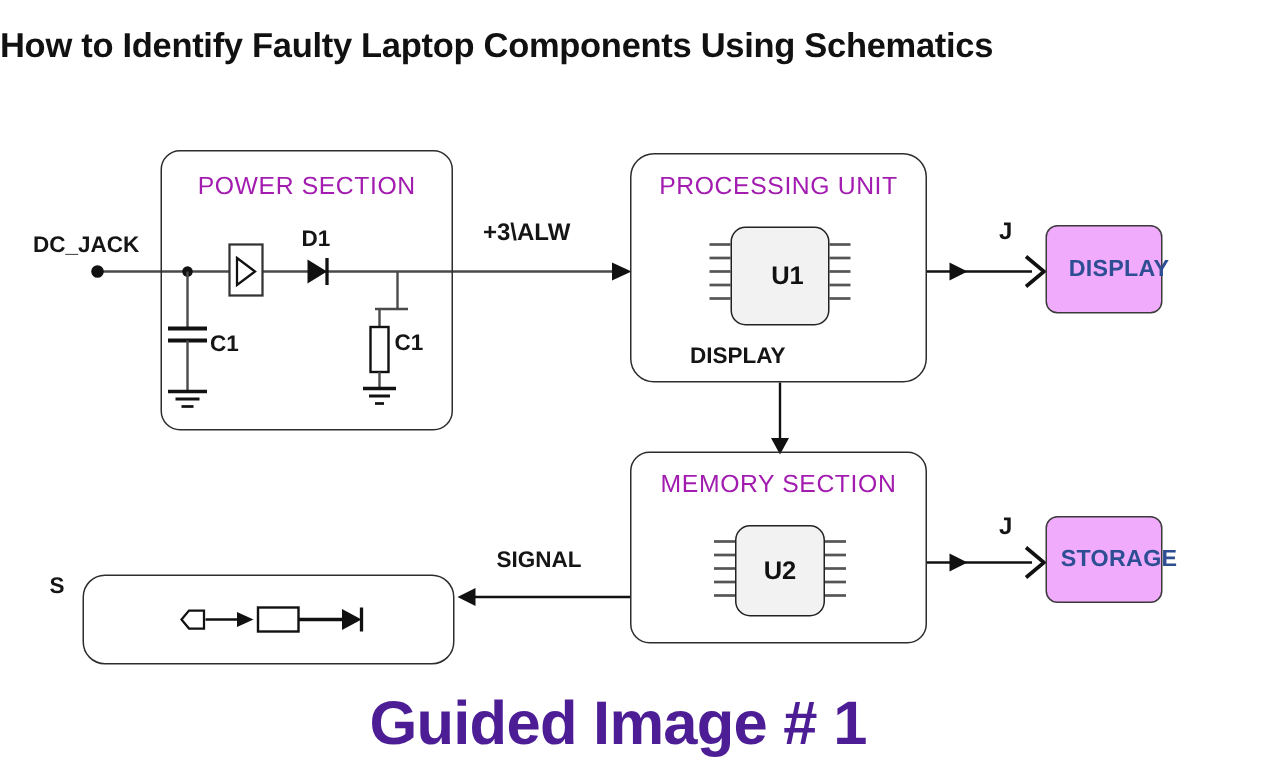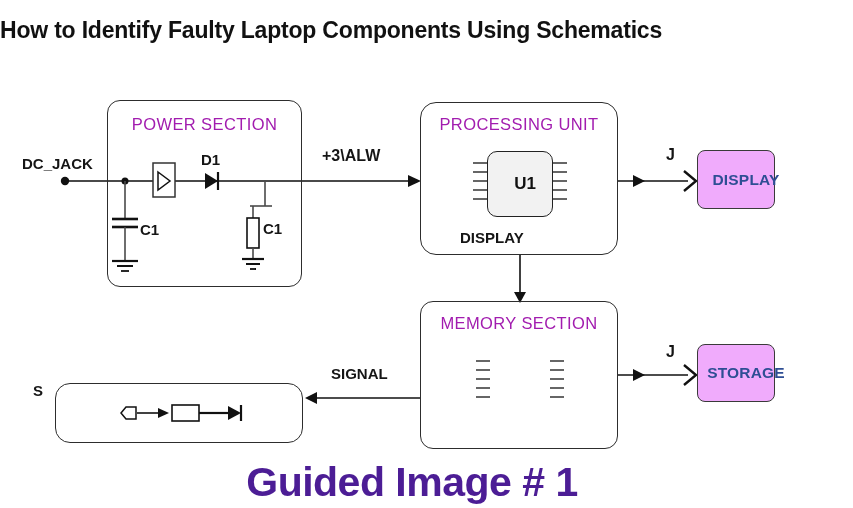--- a/index.html
+++ b/index.html
@@ -155,27 +155,28 @@
   <div class="abs" id="page-title">How to Identify Faulty Laptop Components Using Schematics</div>
 
   <div class="block" style="left:107px;top:100px;width:195px;height:187px;">
     <div class="block-title" style="margin-top:14px;">POWER SECTION</div>
   </div>
 
   <div class="block" style="left:420px;top:102px;width:198px;height:153px;border-radius:16px;">
     <div class="block-title" style="margin-top:12px;">PROCESSING UNIT</div>
   </div>
 
-  <div class="block" style="left:420px;top:301px;width:198px;height:148px;">
+  <div class="block" style="left:420px;top:301px;width:198px;height:128px;">
     <div class="block-title" style="margin-top:12px;">MEMORY SECTION</div>
   </div>
 
   <div class="block" style="left:55px;top:383px;width:248px;height:60px;border-radius:15px;"></div>
 
   <div class="chip" style="left:487px;top:151px;width:66px;height:66px;padding-left:10px;">U1</div>
+  <div class="chip" style="left:490px;top:350px;width:60px;height:61px;">U2</div>
 
   <div class="io-box" style="left:697px;top:150px;width:78px;height:59px;">DISPLAY</div>
   <div class="io-box" style="left:697px;top:344px;width:78px;height:58px;">STORAGE</div>
 
   <div class="net-label" style="left:22px;top:155px;">DC_JACK</div>
   <div class="net-label" style="left:201px;top:151px;">D1</div>
   <div class="net-label" style="left:140px;top:221px;">C1</div>
   <div class="net-label" style="left:263px;top:220px;">C1</div>
   <div class="net-label center" style="left:322px;top:147px;width:85px;font-size:16px;">+3\ALW</div>
   <div class="net-label center" style="left:460px;top:229px;width:120px;">DISPLAY</div>

